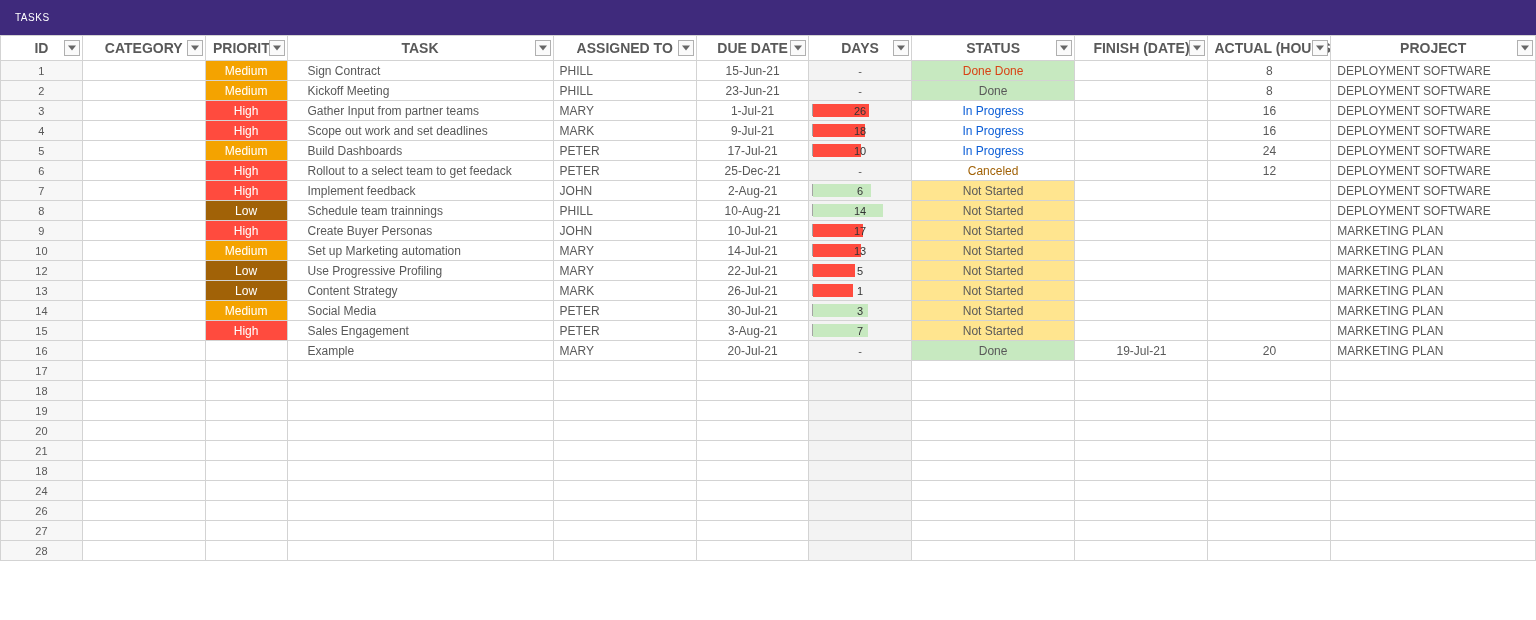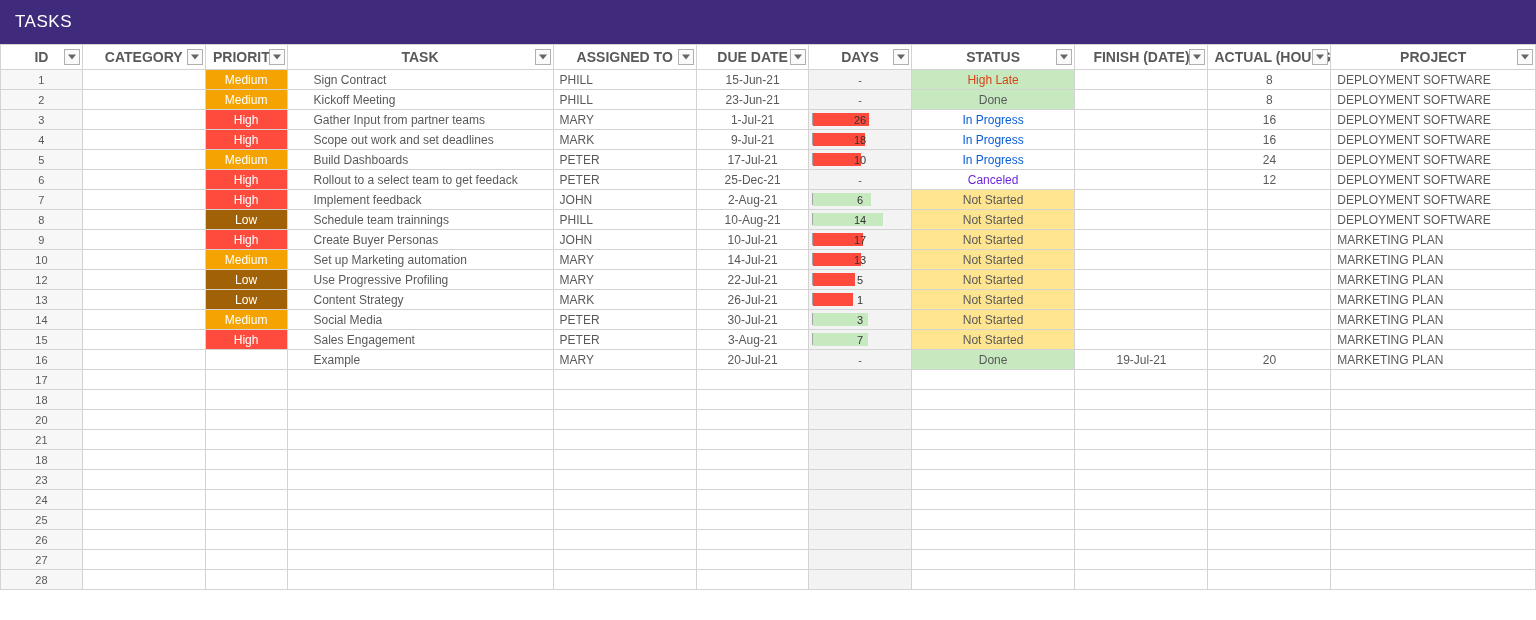--- a/index.html
+++ b/index.html
@@ -1,51 +1,51 @@
 <!DOCTYPE html>
 <html><head>
 <meta charset="utf-8">
 <style>
 html,body{margin:0;padding:0;font-family:"Segoe UI",Arial,sans-serif;font-size:12px;color:#595959;background:#fff;width:1536px}
-.titlebar{background:#3f2a7c;color:#fff;padding:12px 15px;font-size:17px;letter-spacing:.5px}
+.titlebar{background:#3f2a7c;color:#fff;padding:12px 15px;font-size:10px;letter-spacing:.5px}
 table{border-collapse:collapse;width:100%;table-layout:fixed}
 th,td{border:1px solid #d3d3d3;height:19px;padding:0 6px;overflow:hidden;white-space:nowrap}
 th{background:#fff;font-weight:600;font-size:14px;text-align:center;position:relative;height:24px}
 .filter{position:absolute;right:2px;top:50%;transform:translateY(-50%);width:14px;height:14px;border:1px solid #b0b0b0;background:#fafafa;display:flex;align-items:center;justify-content:center}
 .filter svg{width:8px;height:6px}
 .rownum{background:#f7f7f7;text-align:center;color:#595959;font-size:11px}
 .prio{text-align:center;color:#fff;font-weight:500}
 .prio-High{background:#ff4b3e}
 .prio-Medium{background:#f4a300}
 .prio-Low{background:#a16207}
 .status{text-align:center}
 .st-in{color:#0b5ed7}
 .st-done{background:#c7e9c0}
 .st-late{background:#c7e9c0;color:#d84315;font-weight:500}
 .st-not{background:#ffe58f}
-.st-cancel{color:#6d28d9}
+.st-cancel{color:#a16207}
 .days-cell{position:relative;padding:0;text-align:center;background:#f3f3f3}
 .days-bar{position:absolute;left:4px;top:3px;bottom:3px;background:#ff4b3e}
 .bar-green{background:#c7e9c0}
 .flag{position:absolute;left:3px;top:3px;width:10px;height:12px}
 .days-txt{position:relative;z-index:2;font-size:11px;color:#333}
 .dash{text-align:center;color:#555}
 col.c-id{width:80px}
 col.c-cat{width:120px}
 col.c-pri{width:80px}
 col.c-task{width:260px}
 col.c-asg{width:140px}
 col.c-due{width:110px}
 col.c-days{width:100px}
 col.c-status{width:160px}
 col.c-fin{width:130px}
 col.c-act{width:120px}
 col.c-proj{width:200px}
 .txt-c{text-align:center}
-.task-c{padding-left:26px}
+.task-c{padding-left:20px}
 </style>
 </head>
 <body>
 
 <div class="titlebar">
   <span>TASKS</span>
 </div>
 
 <table>
 <colgroup>
@@ -122,21 +122,21 @@
     </thead>
 <tbody id="body">
       <tr>
         <td class="rownum">1</td>
         <td></td>
         <td class="prio prio-Medium">Medium</td>
         <td class="task-c">Sign Contract</td>
         <td>PHILL</td>
         <td class="txt-c">15-Jun-21</td>
         <td class="days-cell"><span class="days-txt dash">-</span></td>
-        <td class="status st-late">High Late</td>
+        <td class="status st-late">Done Done</td>
         <td class="txt-c"></td>
         <td class="txt-c">8</td>
         <td>DEPLOYMENT SOFTWARE</td>
       </tr>
       <tr>
         <td class="rownum">2</td>
         <td></td>
         <td class="prio prio-Medium">Medium</td>
         <td class="task-c">Kickoff Meeting</td>
         <td>PHILL</td>
@@ -369,20 +369,33 @@
         <td></td>
         <td></td>
         <td></td>
         <td class="days-cell"></td>
         <td></td>
         <td></td>
         <td></td>
         <td></td>
       </tr>
       <tr>
+        <td class="rownum">19</td>
+        <td></td>
+        <td></td>
+        <td></td>
+        <td></td>
+        <td></td>
+        <td class="days-cell"></td>
+        <td></td>
+        <td></td>
+        <td></td>
+        <td></td>
+      </tr>
+      <tr>
         <td class="rownum">20</td>
         <td></td>
         <td></td>
         <td></td>
         <td></td>
         <td></td>
         <td class="days-cell"></td>
         <td></td>
         <td></td>
         <td></td>
@@ -408,47 +421,21 @@
         <td></td>
         <td></td>
         <td></td>
         <td class="days-cell"></td>
         <td></td>
         <td></td>
         <td></td>
         <td></td>
       </tr>
       <tr>
-        <td class="rownum">23</td>
-        <td></td>
-        <td></td>
-        <td></td>
-        <td></td>
-        <td></td>
-        <td class="days-cell"></td>
-        <td></td>
-        <td></td>
-        <td></td>
-        <td></td>
-      </tr>
-      <tr>
         <td class="rownum">24</td>
-        <td></td>
-        <td></td>
-        <td></td>
-        <td></td>
-        <td></td>
-        <td class="days-cell"></td>
-        <td></td>
-        <td></td>
-        <td></td>
-        <td></td>
-      </tr>
-      <tr>
-        <td class="rownum">25</td>
         <td></td>
         <td></td>
         <td></td>
         <td></td>
         <td></td>
         <td class="days-cell"></td>
         <td></td>
         <td></td>
         <td></td>
         <td></td>

